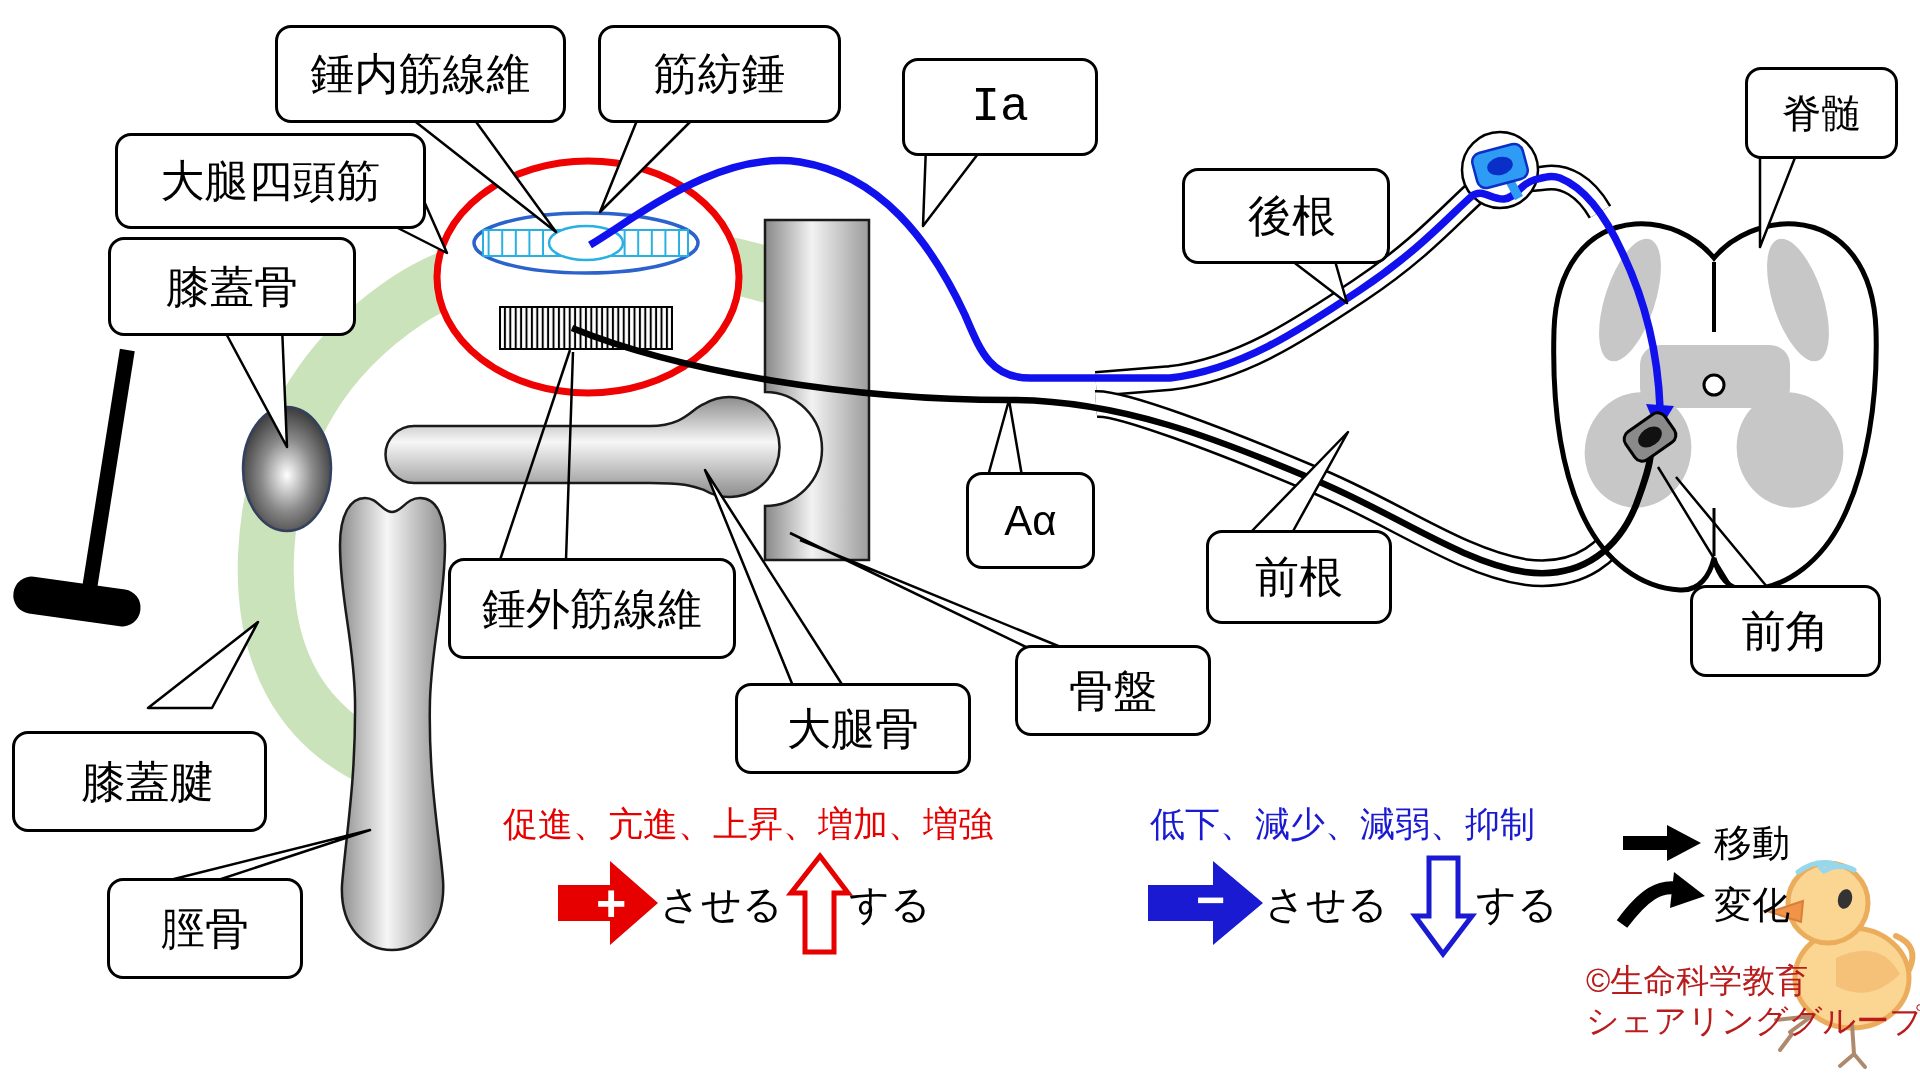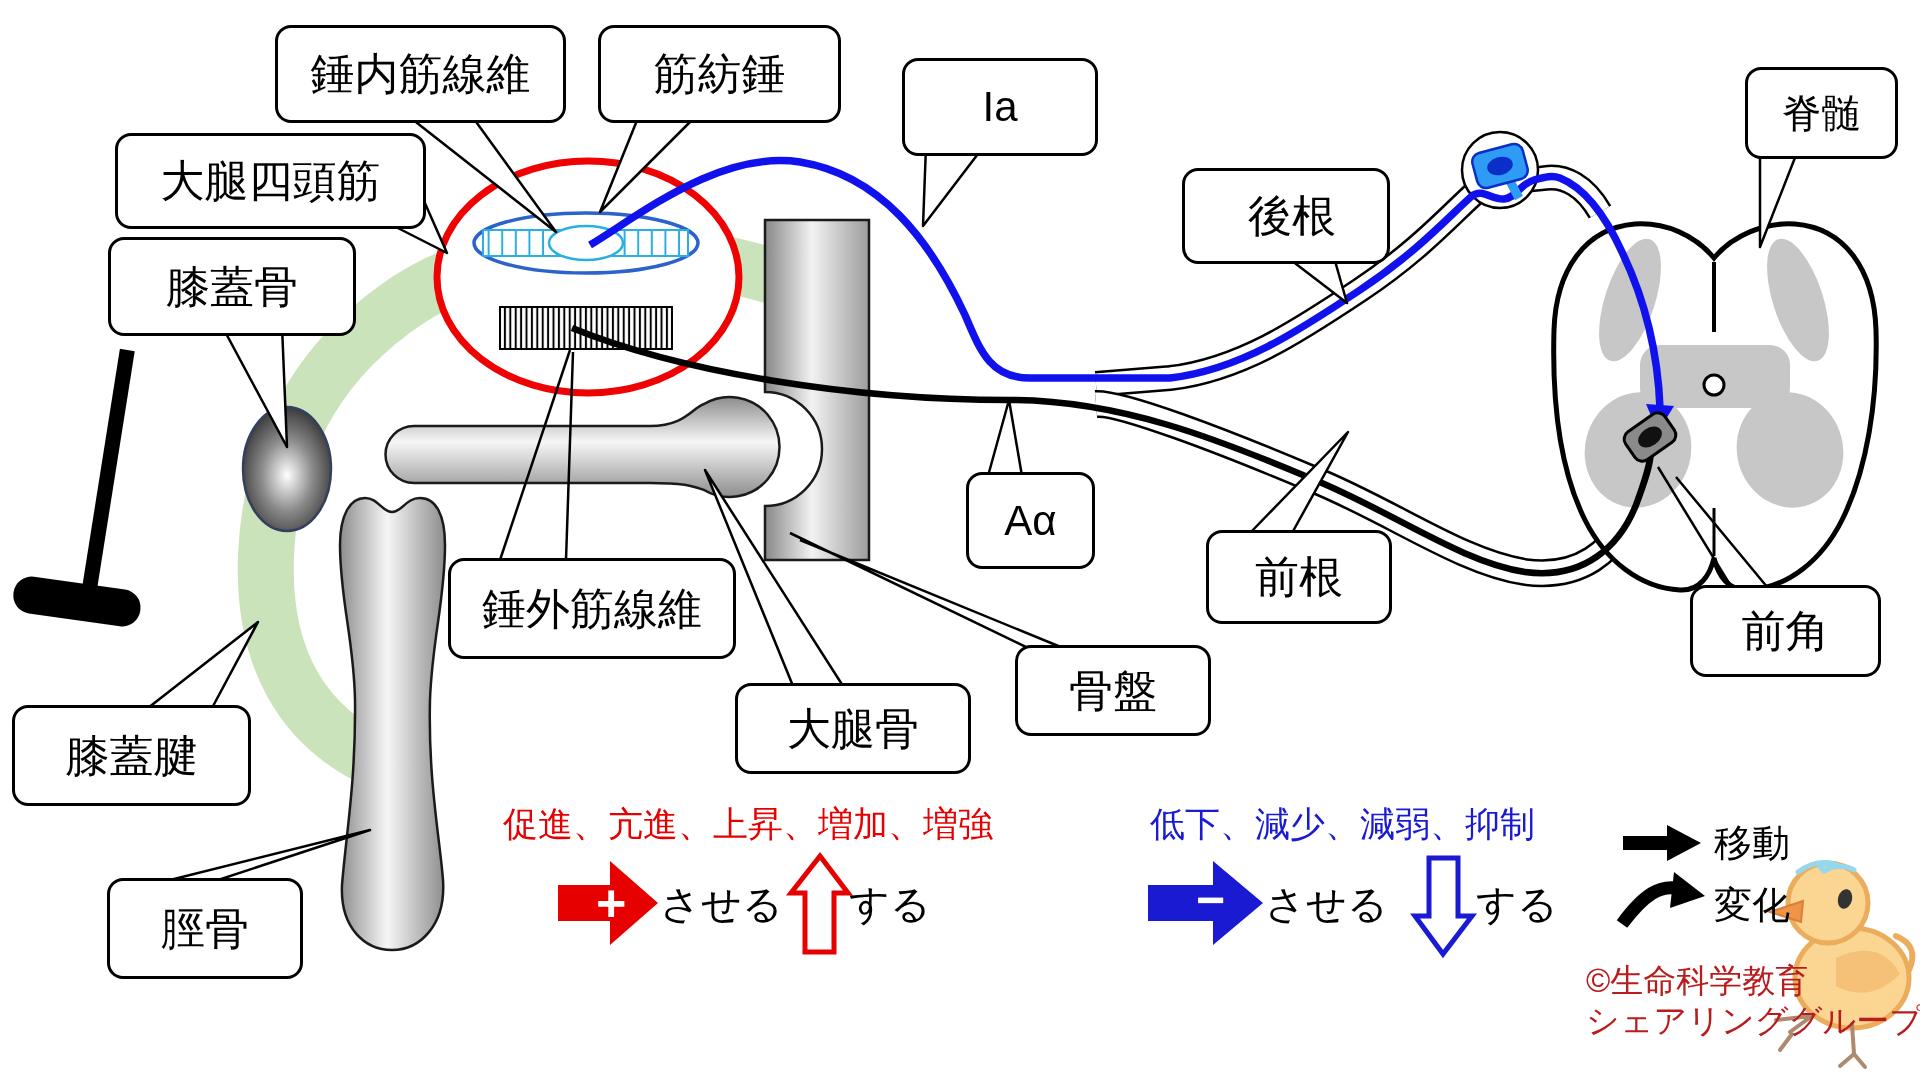--- a/index.html
+++ b/index.html
@@ -2,21 +2,21 @@
 <html><head>
 <meta charset="utf-8">
 <style>
   html,body{margin:0;padding:0;background:#fff;}
   #stage{position:relative;width:1920px;height:1080px;background:#fff;overflow:hidden;
          font-family:"Liberation Sans","DejaVu Sans",sans-serif;}
   #art{position:absolute;left:0;top:0;z-index:1;}
   .callout{position:absolute;z-index:3;background:#fff;border:3.5px solid #000;border-radius:16px;
            display:flex;align-items:center;justify-content:center;color:#000;
            font-size:44px;font-weight:500;line-height:1;white-space:nowrap;}
-  .callout.serif{font-family:Liberation Sans, sans-serif;font-size:42px;}
+  .callout.serif{font-family:Liberation Mono, monospace;font-size:48px;}
   .ltext{position:absolute;z-index:3;white-space:nowrap;line-height:1;}
   .red-words{color:#e60000;font-size:35px;font-weight:500;}
   .blue-words{color:#1a1ad2;font-size:35px;font-weight:500;}
   .black-label{color:#000;font-size:38px;font-weight:500;}
   .legend-verb{color:#000;font-size:40px;font-weight:500;}
   .credit{color:#b91c1c;font-size:33px;font-weight:400;}
 </style>
 </head>
 <body>
 
@@ -170,21 +170,21 @@
     <path d="M1896 936 q24 10 13 34" stroke="#eaa74e" stroke-width="6" fill="none" stroke-linecap="round"></path>
     <path d="M1812 1016 l-22 16 m22 -16 l-36 4 m16 14 l-12 16" stroke="#a97f62" stroke-width="4" fill="none" stroke-linecap="round"></path>
     <path d="M1852 1024 l2 30 m0 0 l-14 12 m14 -12 l11 13" stroke="#a97f62" stroke-width="4" fill="none" stroke-linecap="round"></path>
   </g>
 </svg>
 
 <div class="callout" style="left:275px;top:25px;width:285px;height:92px;">錘内筋線維</div>
 <div class="callout" style="left:598px;top:25px;width:237px;height:92px;">筋紡錘</div>
 <div class="callout" style="left:115px;top:133px;width:305px;height:90px;">大腿四頭筋</div>
 <div class="callout" style="left:83px;top:237px;width:242px;height:93px;margin-left:25px;">膝蓋骨</div>
-<div class="callout" style="left:12px;top:705px;width:233px;height:95px;">膝蓋腱</div>
+<div class="callout" style="left:12px;top:731px;width:233px;height:95px;padding-left:16px;">膝蓋腱</div>
 <div class="callout" style="left:107px;top:878px;width:190px;height:95px;">脛骨</div>
 <div class="callout" style="left:448px;top:558px;width:282px;height:95px;">錘外筋線維</div>
 <div class="callout" style="left:735px;top:683px;width:230px;height:85px;">大腿骨</div>
 <div class="callout" style="left:1015px;top:645px;width:190px;height:85px;">骨盤</div>
 <div class="callout serif" style="left:902px;top:58px;width:190px;height:92px;">Ia</div>
 <div class="callout" style="left:966px;top:472px;width:123px;height:91px;font-size:42px;">Aα</div>
 <div class="callout" style="left:1182px;top:168px;width:190px;height:90px;padding-left:12px;">後根</div>
 <div class="callout" style="left:1206px;top:530px;width:180px;height:88px;">前根</div>
 <div class="callout" style="left:1745px;top:67px;width:147px;height:86px;font-size:40px;">脊髄</div>
 <div class="callout" style="left:1690px;top:585px;width:185px;height:86px;">前角</div>

